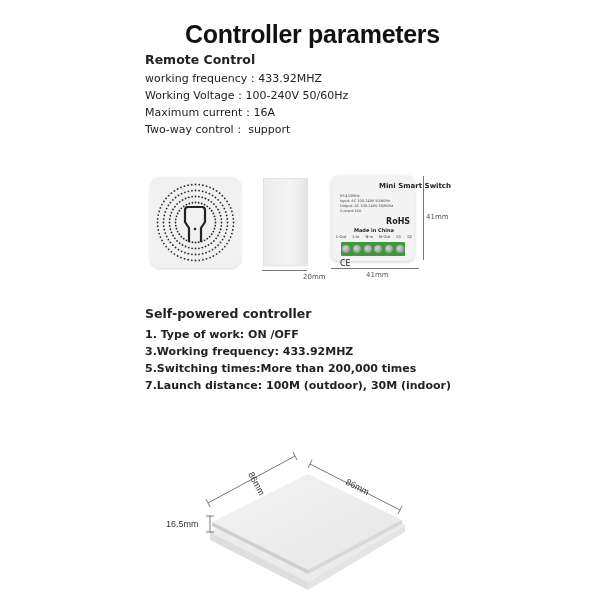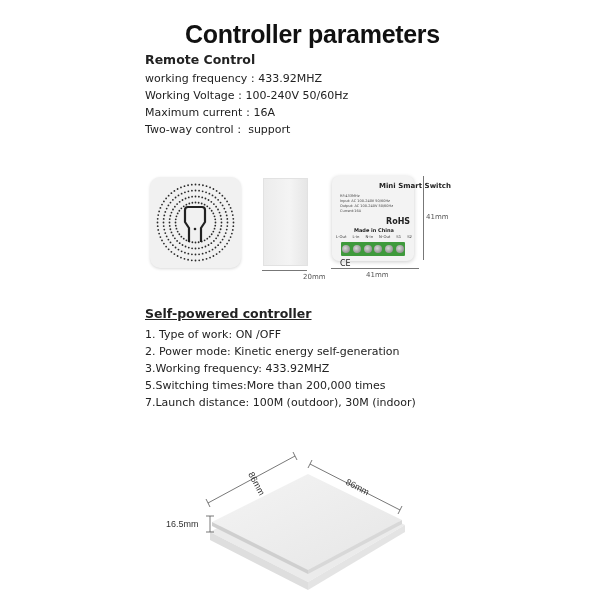--- a/index.html
+++ b/index.html
@@ -2,21 +2,21 @@
 <html><head>
 <meta charset="utf-8">
 <style>
   html, body { margin:0; padding:0; background:#ffffff; }
   body { width:600px; height:600px; position:relative; overflow:hidden; font-family:"DejaVu Sans", sans-serif; color:#1a1a1a; }
   .abs { position:absolute; }
   .title { left:145px; top:20px; font-family:"Liberation Sans", sans-serif; font-weight:bold; font-size:25px; letter-spacing:-0.3px; color:#111;margin-left:40px; }
   .subhead { font-size:12.5px; font-weight:bold; color:#222; font-family:"DejaVu Sans", sans-serif; }
   .spec { font-size:11px; color:#222; line-height:17px; white-space:nowrap; }
   .specs1 { left:145px; top:70px; }
-  .specs2 { left:145px; top:326px; }
+  .specs2 { left:145px; top:326px;font-weight:bold; }
 
   
   .dev-front { left:150px; top:177px; width:91px; height:91px; background:#f1f1f1; border-radius:10px; box-shadow:0 1px 3px rgba(0,0,0,0.15); }
   .dev-side { left:263px; top:178px; width:43px; height:86px; background:linear-gradient(90deg,#ececec,#f4f4f4 60%,#e6e6e6); border:1px solid #e2e2e2; }
   .dim-line { border-top:1px solid #777; height:0; }
   .dim-label { font-size:7px; color:#555; }
   .dev-back { left:332px; top:176px; width:82px; height:85px; background:#f3f3f3; border-radius:7px; box-shadow:0 1px 4px rgba(0,0,0,0.2); }
   .back-title { position:absolute; left:6px; top:6px; width:72px; display:flex; justify-content:space-between; font-size:7px; font-weight:bold; color:#222;padding-left:41px; }
   .back-small { position:absolute; left:8px; font-size:3.5px; color:#444; line-height:5px; }
   .terminal { position:absolute; left:9px; top:66px; width:64px; height:14px; background:#3f9a3c; border-radius:1px; display:flex; justify-content:space-around; align-items:center; }
@@ -290,24 +290,23 @@
     <div class="screw"></div>
     <div class="screw"></div>
     <div class="screw"></div>
   </div>
 </div>
 <div class="abs dim-line" style="left:331px;top:268px;width:88px;"></div>
 <div class="abs dim-label" style="left:366px;top:271px;">41mm</div>
 <div class="abs" style="left:423px;top:176px;width:0;height:84px;border-left:1px solid #777;"></div>
 <div class="abs dim-label" style="left:426px;top:213px;">41mm</div>
 
-<div class="abs subhead" style="left:145px;top:306px;text-decoration:underline;">Self-powered controller</div>
+<div class="abs subhead" style="left:145px;top:306px;">Self-powered controller</div>
 <div class="abs specs2">
   <div class="spec">1. Type  of work: ON /OFF</div>
-  <div class="spec">2. Power mode: Kinetic energy self-generation</div>
   <div class="spec">3.Working frequency: 433.92MHZ</div>
   <div class="spec">5.Switching times:More than 200,000 times</div>
   <div class="spec">7.Launch distance: 100M (outdoor), 30M (indoor)</div>
 </div>
 
 <svg class="abs pad-svg" width="290" height="145" viewBox="0 0 290 145">
   <defs>
     <linearGradient id="topg" x1="0" y1="0" x2="1" y2="1">
       <stop offset="0" stop-color="#f4f4f4"></stop>
       <stop offset="1" stop-color="#e6e6e6"></stop>

